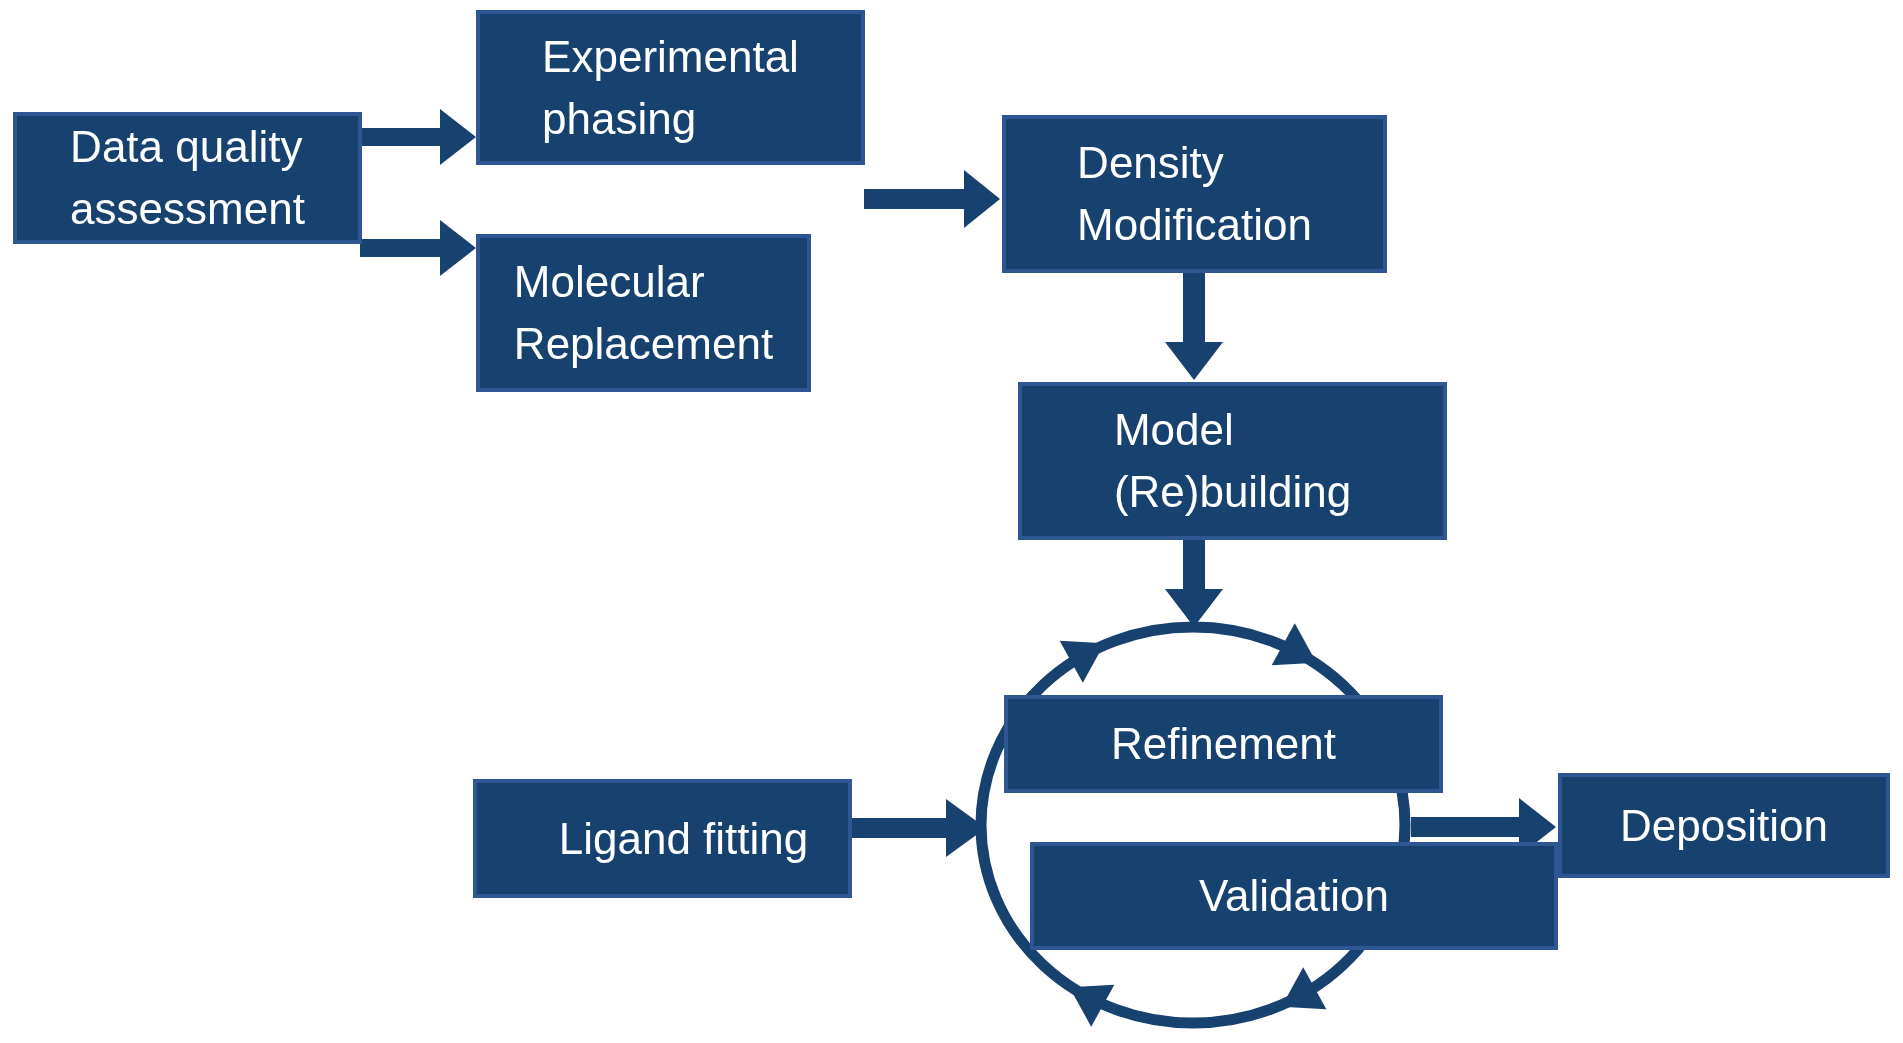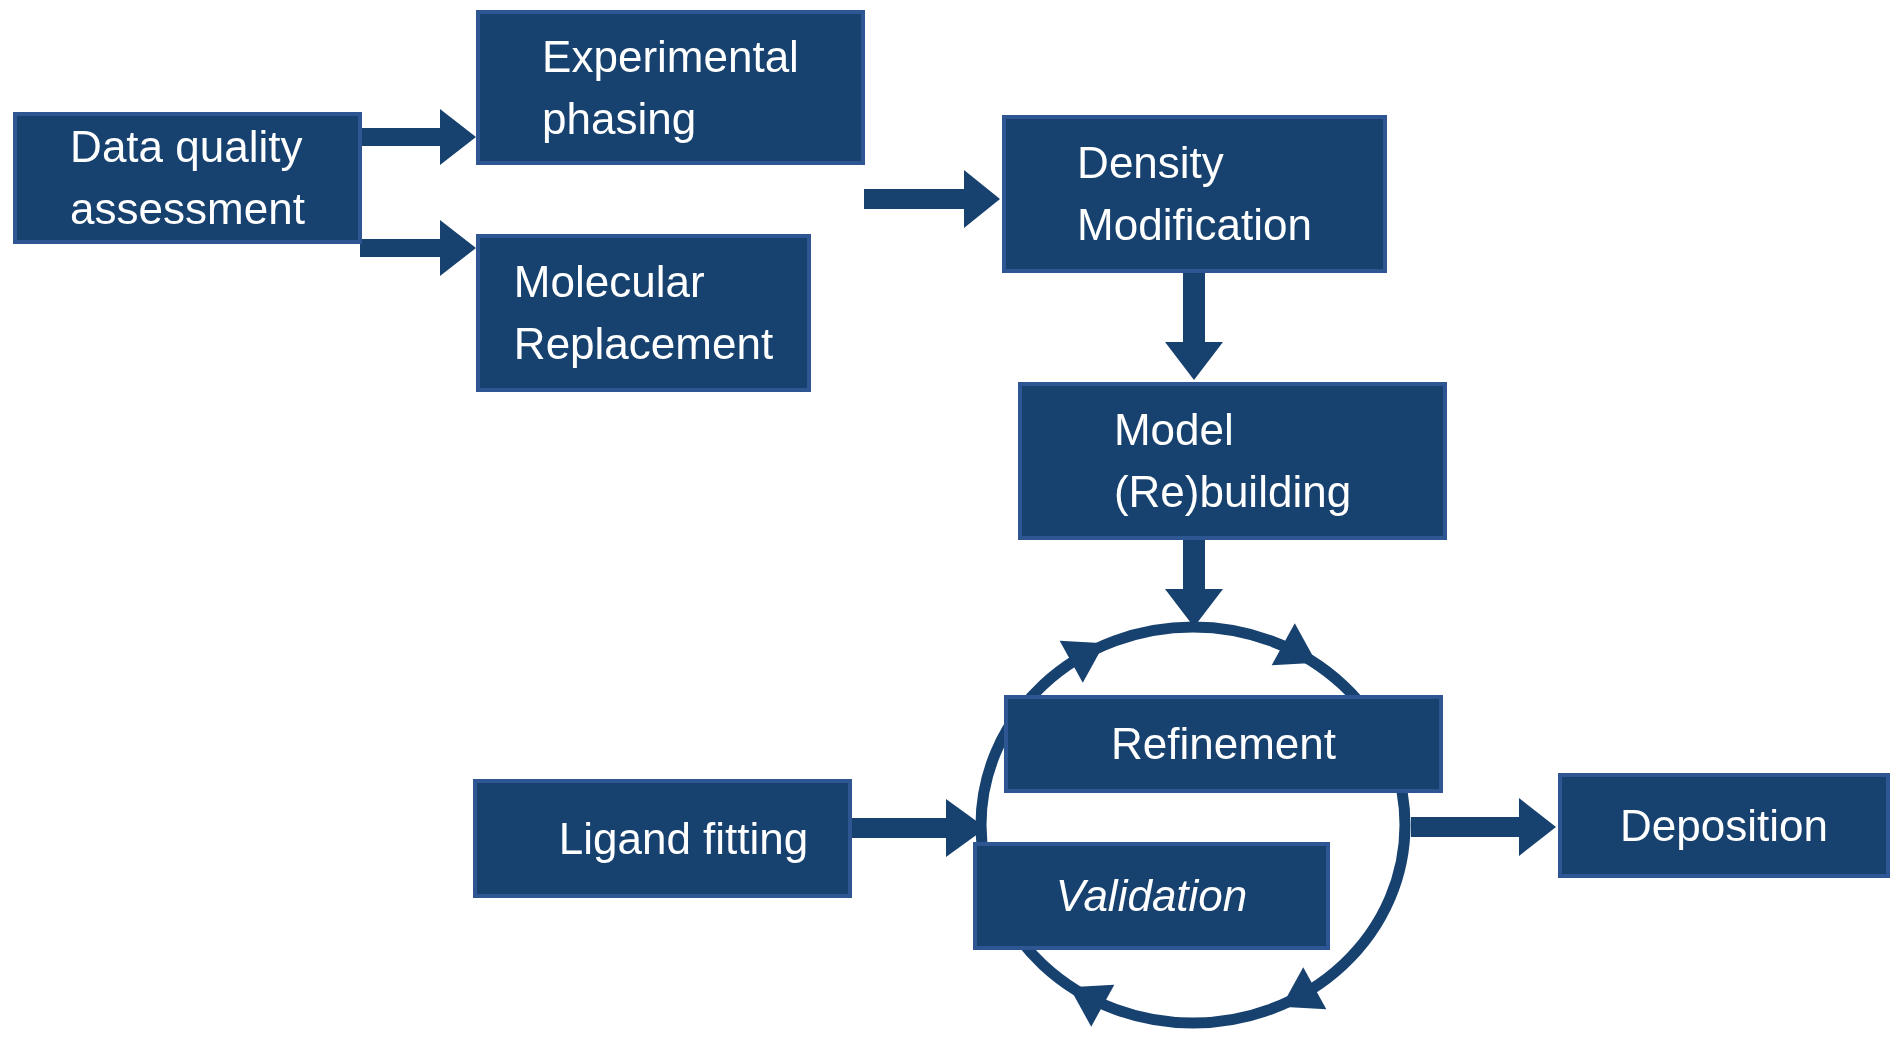--- a/index.html
+++ b/index.html
@@ -75,19 +75,19 @@
 Replacement</div>
 
   <div class="node" style="left:1002px; top:115px; width:385px; height:158px;">Density
 Modification</div>
 
   <div class="node" style="left:1002px; top:382px; width:429px; height:158px;margin-left:16px;">Model
 (Re)building</div>
 
   <div class="node" style="left:973px; top:695px; width:439px; height:98px;margin-left:31px;">Refinement</div>
 
-  <div class="node" style="left:973px; top:842px; width:357px; height:108px;font-style:italic;">Validation</div>
+  <div class="node" style="left:1030px; top:842px; width:528px; height:108px;">Validation</div>
 
   <div class="node" style="left:473px; top:779px; width:379px; height:119px;padding-left:42px;">Ligand fitting</div>
 
   <div class="node" style="left:1558px; top:773px; width:332px; height:105px;">Deposition</div>
 
 </div>
 
 </body></html>

